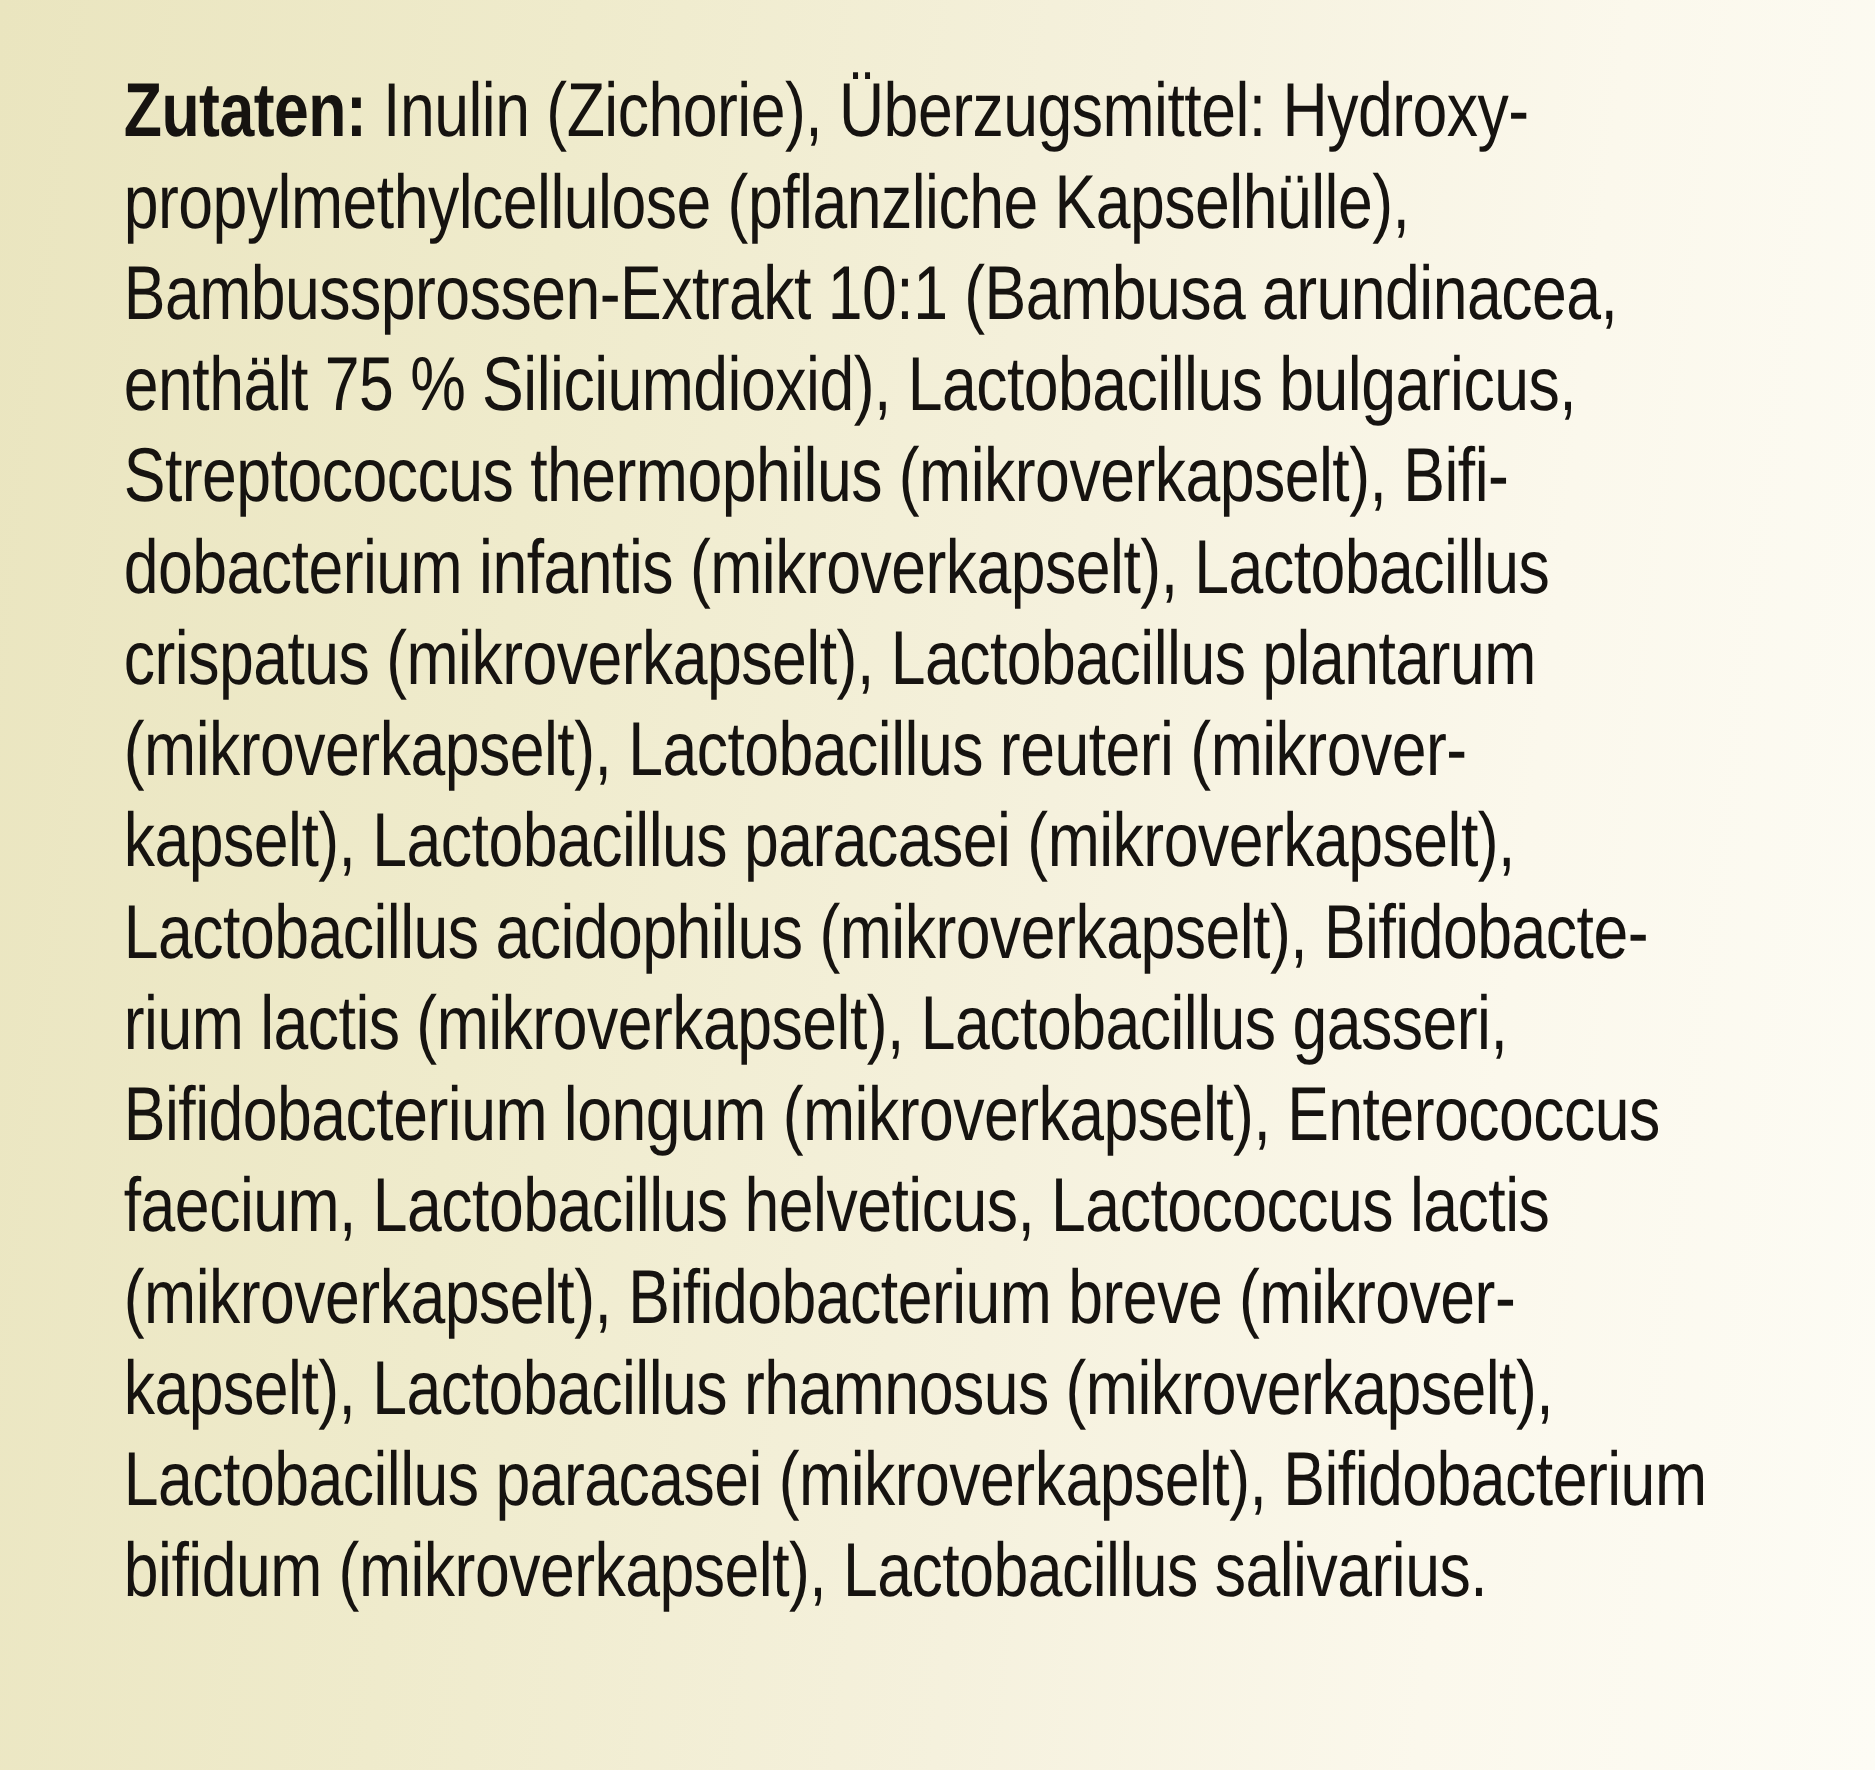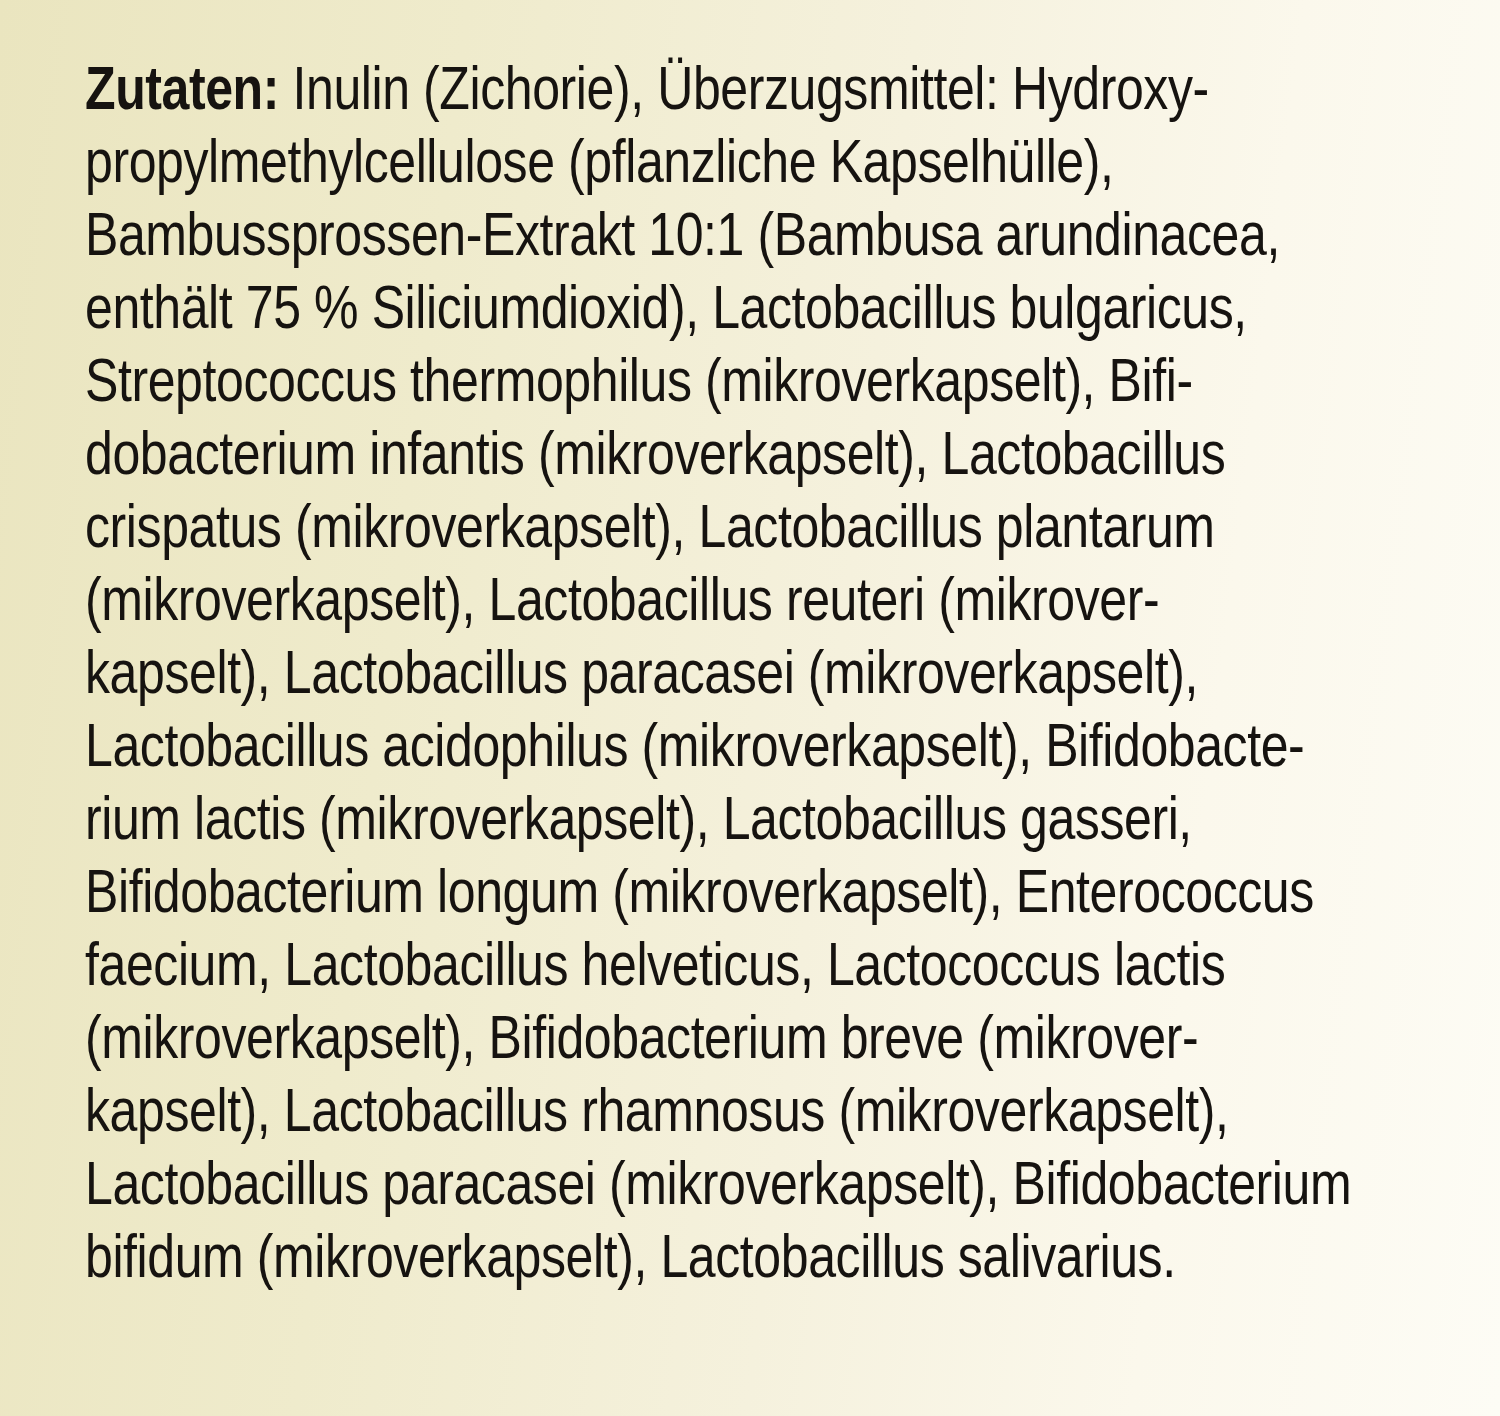--- a/index.html
+++ b/index.html
@@ -15,20 +15,21 @@
     background: linear-gradient(97deg,
       #eae5bf 0%,
       #efebcc 28%,
       #f5f1dd 55%,
       #fbf8ec 78%,
       #fdfcf5 100%);
     font-family: "Liberation Sans", "DejaVu Sans", sans-serif;
   }
   .ingredients-panel {
     padding: 52px 0 0 85px;
+    margin-left: 14px;
   }
   .line {
     font-size: 61px;
     line-height: 73px;
     font-weight: 400;
     color: #161310;
     white-space: nowrap;
     letter-spacing: -0.5px;
     
     transform: scaleX(0.82);

